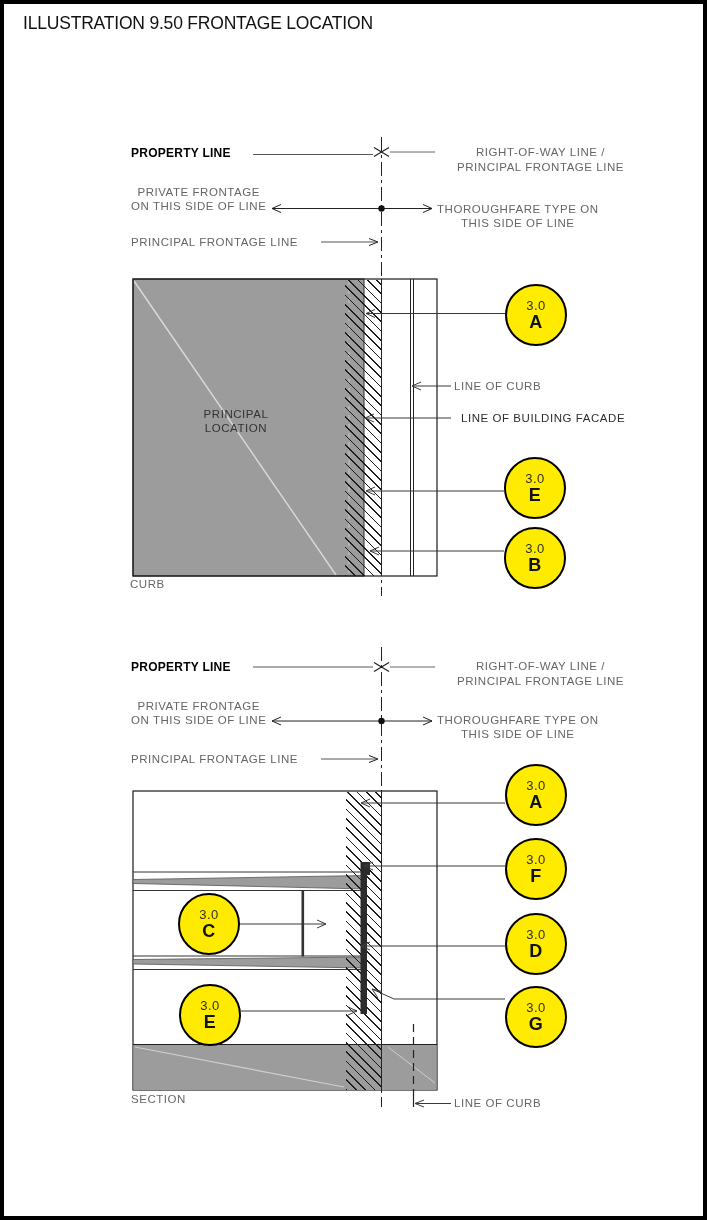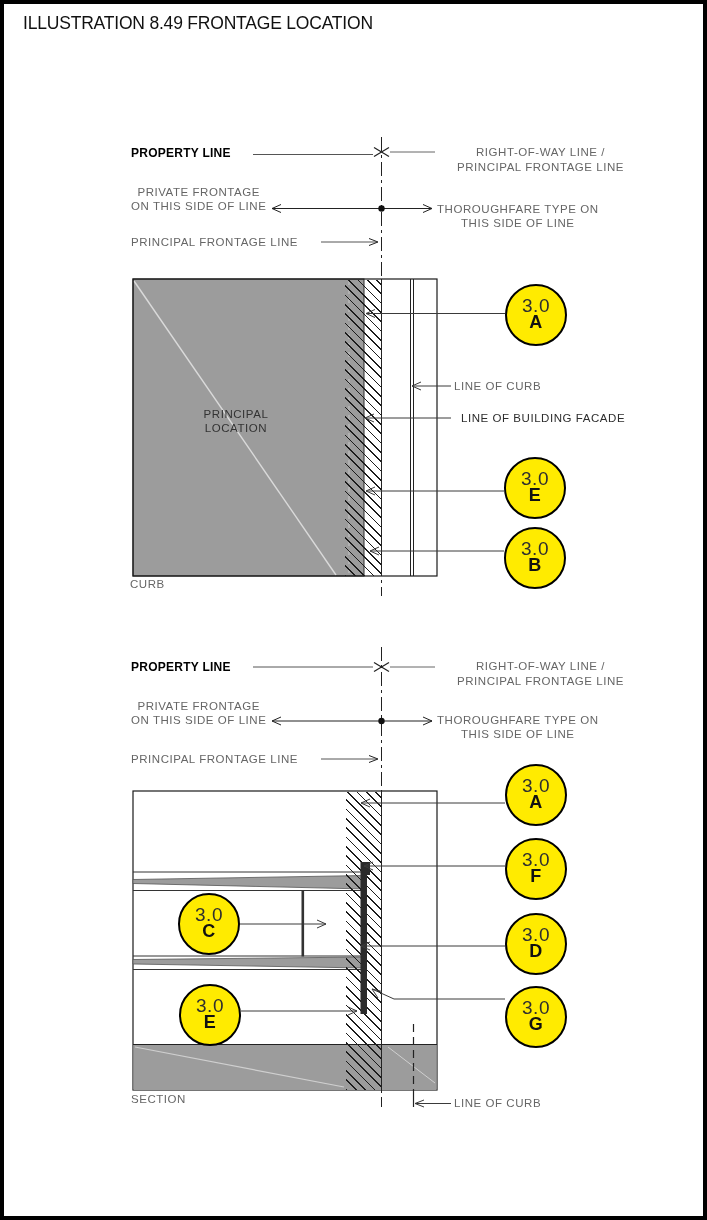--- a/index.html
+++ b/index.html
@@ -24,29 +24,29 @@
   .lbl.black{color:#000;font-weight:bold;font-size:12px;letter-spacing:0.25px;}
   .lbl.dark{color:#2d2d2d;}
   .lbl.wide{line-height:14.5px;margin-left:20px;}
   .lbl.center{text-align:center;color:#333;}
   .bubble{
     position:absolute;width:62px;height:62px;border-radius:50%;
     background:#FFEB00;border:2px solid #000;box-sizing:border-box;
     display:flex;flex-direction:column;align-items:center;justify-content:center;
     z-index:6;text-align:center;
   }
-  .bnum{font-size:19px;color:#2f2f2f;line-height:14px;letter-spacing:0.5px;}
+  .bnum{font-size:13px;color:#2f2f2f;line-height:14px;letter-spacing:0.5px;}
   .bletter{font-size:18px;font-weight:bold;color:#111;line-height:19px;letter-spacing:0.5px;}
 </style>
 </head>
 <body>
 
 <div class="canvas">
 
-  <div class="title">ILLUSTRATION 8.49 FRONTAGE LOCATION</div>
+  <div class="title">ILLUSTRATION 9.50 FRONTAGE LOCATION</div>
 
   <svg class="layer" width="707" height="1220">
 
     <rect x="129" y="275" width="231" height="297" fill="#9C9C9C" stroke="#2b2b2b" stroke-width="1"></rect>
     <line x1="130" y1="277" x2="332" y2="571" stroke="#DADADA" stroke-width="1.4"></line>
     <line x1="345" y1="276" x2="345" y2="571" stroke="#C6C6C6" stroke-width="1" stroke-dasharray="5 4"></line>
     <rect x="129" y="275" width="304" height="297" fill="none" stroke="#1a1a1a" stroke-width="1.2"></rect>
     <line x1="406.5" y1="275" x2="406.5" y2="572" stroke="#222" stroke-width="1"></line>
     <line x1="409.5" y1="275" x2="409.5" y2="572" stroke="#222" stroke-width="1"></line>
 

